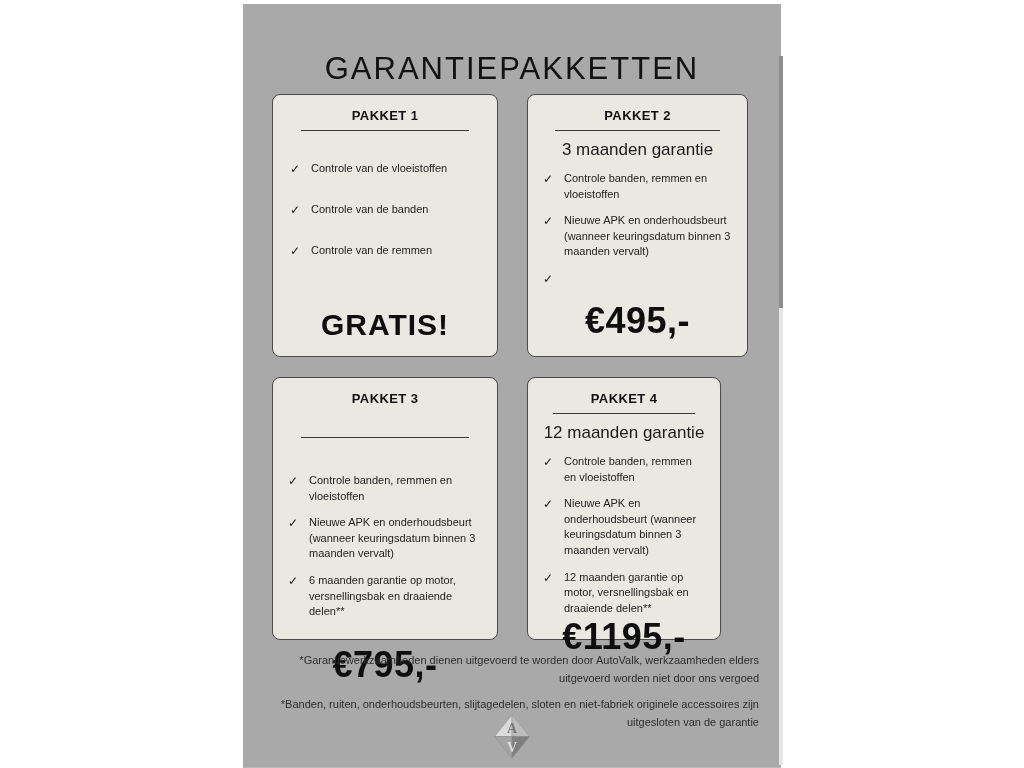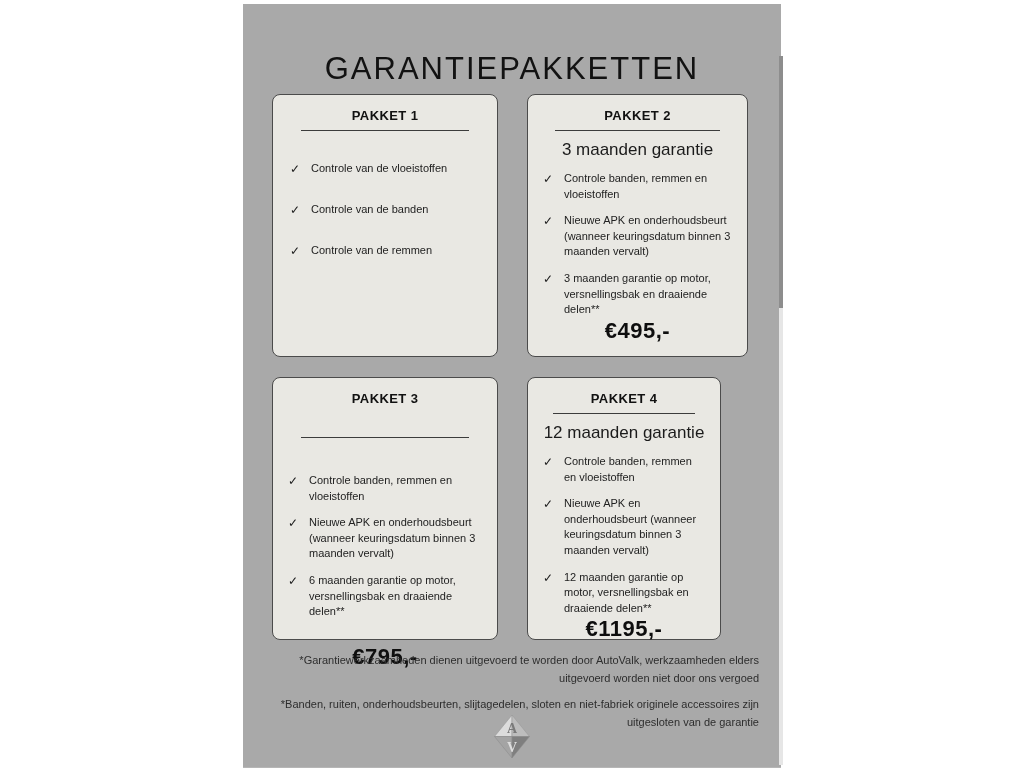--- a/index.html
+++ b/index.html
@@ -50,21 +50,21 @@
   }
   .items li:first-child { margin-top:0; }
   .check { flex:0 0 13px; font-size:12px; color:#1d1d1d; }
 
   .card-1 .items { margin-top:30px; padding-left:4px; }
   .card-1 .items li { margin-top:24px; }
   .card-1 .items li:first-child { margin-top:0; }
 
   .price {
     margin-top:auto; text-align:center; font-weight:bold;
-    color:#0e0e0e; font-size:22px; padding-bottom:2px; letter-spacing:0.5px;
+    color:#0e0e0e; font-size:36px; padding-bottom:2px; letter-spacing:0.5px;
   }
   .card-1 .price { font-size:30px; letter-spacing:1px; }
 
   .footnotes {
     position:absolute; left:34px; top:648px; width:482px;
     font-size:11px; line-height:1.6; color:#2d2d2d; text-align:right;
   }
   .footnotes p { margin:0 0 9px; }
 
   .logo {
@@ -106,38 +106,38 @@
       </li>
       <li>
         <span class="check">✓</span>
         <span>Controle van de banden</span>
       </li>
       <li>
         <span class="check">✓</span>
         <span>Controle van de remmen</span>
       </li>
     </ul>
+    <div class="price">GRATIS!</div>
   </section>
 
   <section class="card card-2">
     <h2>PAKKET 2</h2>
     <hr class="rule">
     <div class="subtitle">3 maanden garantie</div>
     <ul class="items">
       <li>
         <span class="check">✓</span>
         <span>Controle banden, remmen en vloeistoffen</span>
       </li>
       <li>
         <span class="check">✓</span>
         <span>Nieuwe APK en onderhoudsbeurt (wanneer keuringsdatum binnen 3 maanden vervalt)</span>
       </li>
       <li>
         <span class="check">✓</span>
-        <span>3 maanden garantie op motor, versnellingsbak en draaiende delen**</span>
       </li>
     </ul>
     <div class="price">€495,-</div>
   </section>
 
   <section class="card card-3">
     <h2>PAKKET 3</h2>
     <hr class="rule">
     <ul class="items">
       <li>

